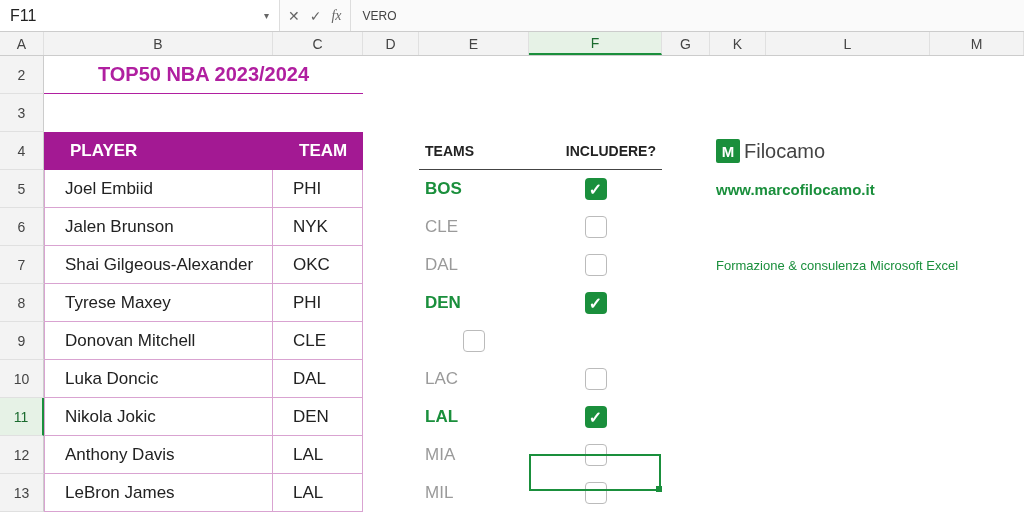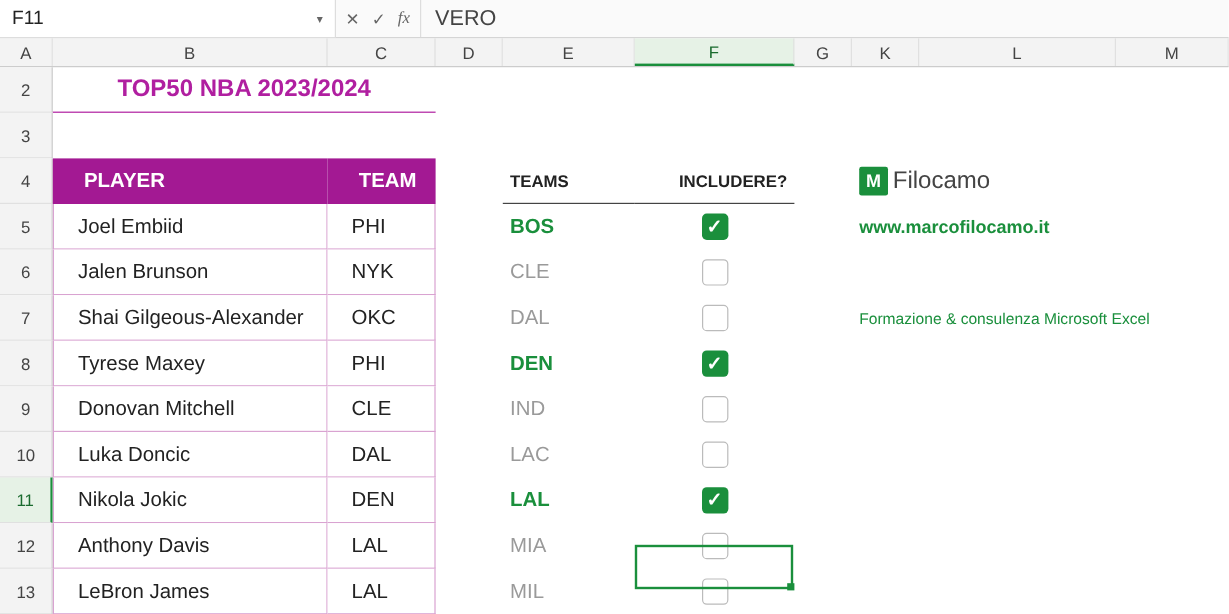--- a/index.html
+++ b/index.html
@@ -43,21 +43,21 @@
     gap: 10px;
     padding: 0 8px;
     color: #666;
     border-right: 1px solid #ddd;
     height: 100%;
   }
   .fx-controls span { font-size: 14px; }
   .fx-fx { font-style: italic; font-family: "Times New Roman", serif; }
   .formula-content {
     padding: 0 12px;
-    font-size: 18px;
+    font-size: 12px;
     color: #444;
   }
 
   
   .col-headers {
     display: grid;
     grid-template-columns: 44px 229px 90px 56px 110px 133px 48px 56px 164px 94px;
     height: 24px;
     background: #f3f3f3;
     border-bottom: 1px solid #ccc;
@@ -308,21 +308,20 @@
       <div class="cell check-cell">
         <div class="checkbox on">✓</div>
       </div>
       <div class="cell"></div>
     </div>
     <div class="grid-row">
       <div class="row-header">9</div>
       <div class="cell table-cell">Donovan Mitchell</div>
       <div class="cell table-cell team-col">CLE</div>
       <div class="cell"></div>
-      <div class="cell team-name off">IND</div>
       <div class="cell check-cell">
         <div class="checkbox off"></div>
       </div>
       <div class="cell"></div>
     </div>
     <div class="grid-row">
       <div class="row-header">10</div>
       <div class="cell table-cell">Luka Doncic</div>
       <div class="cell table-cell team-col">DAL</div>
       <div class="cell"></div>

